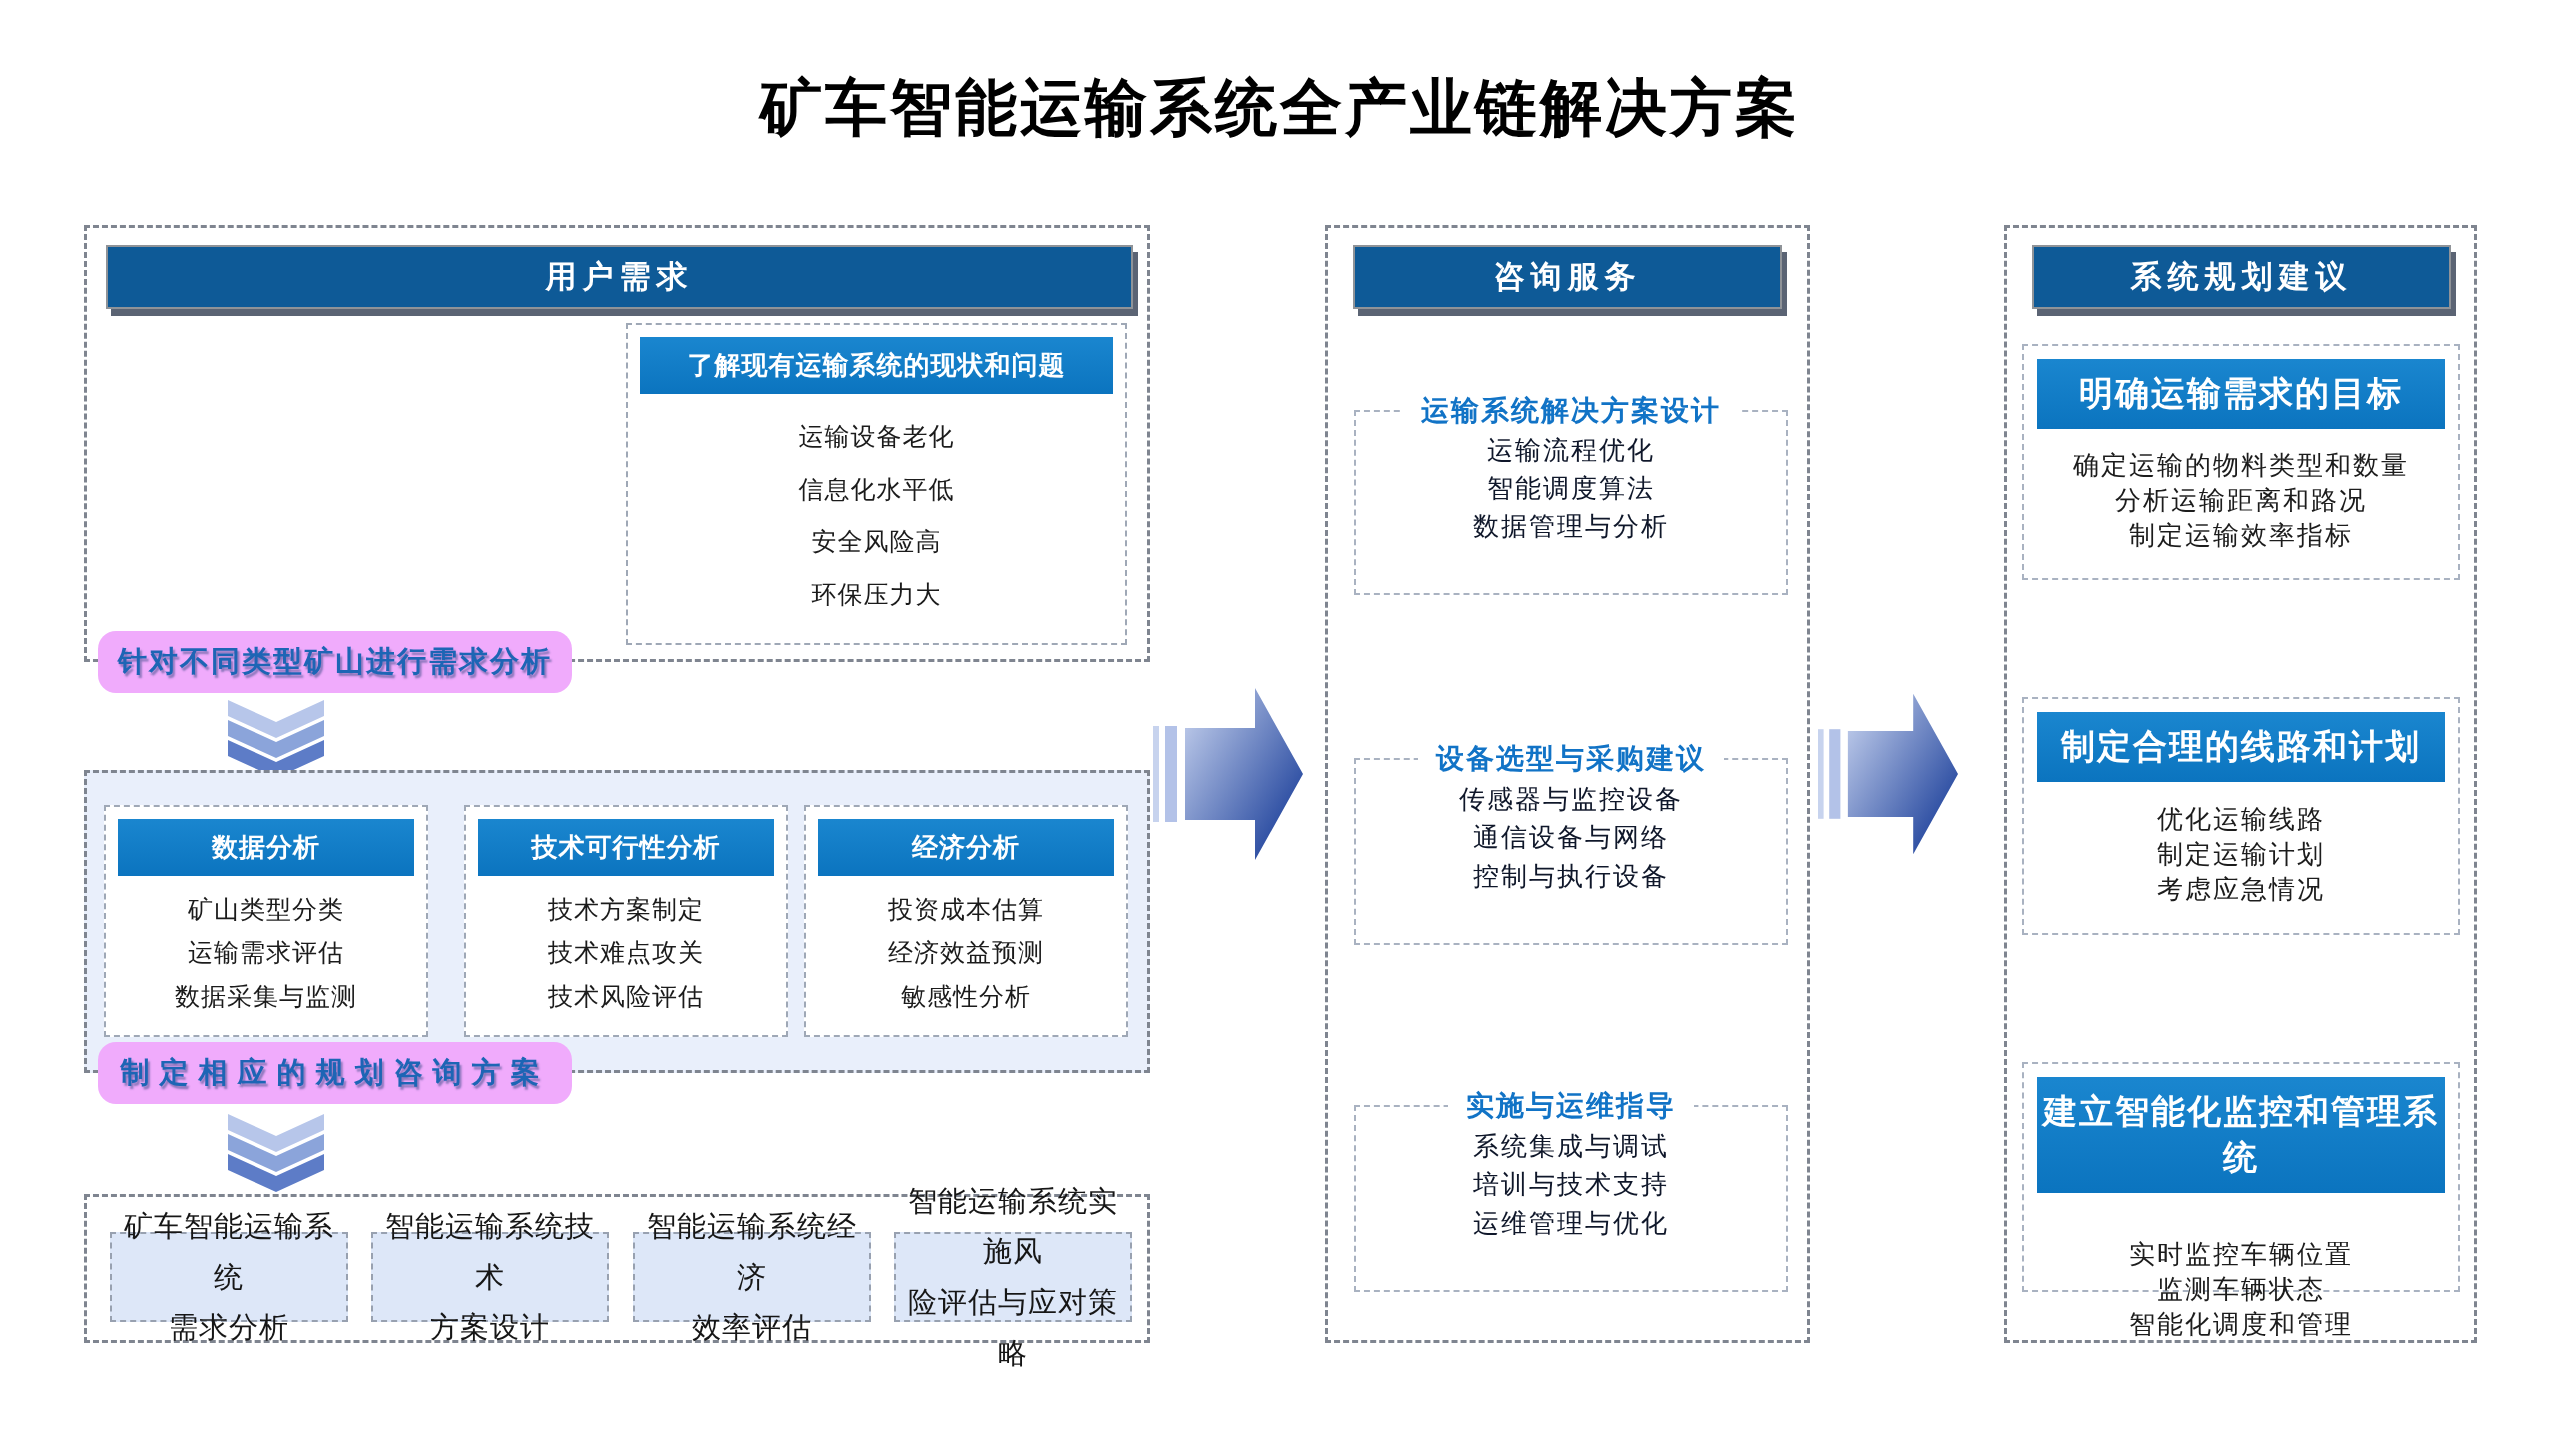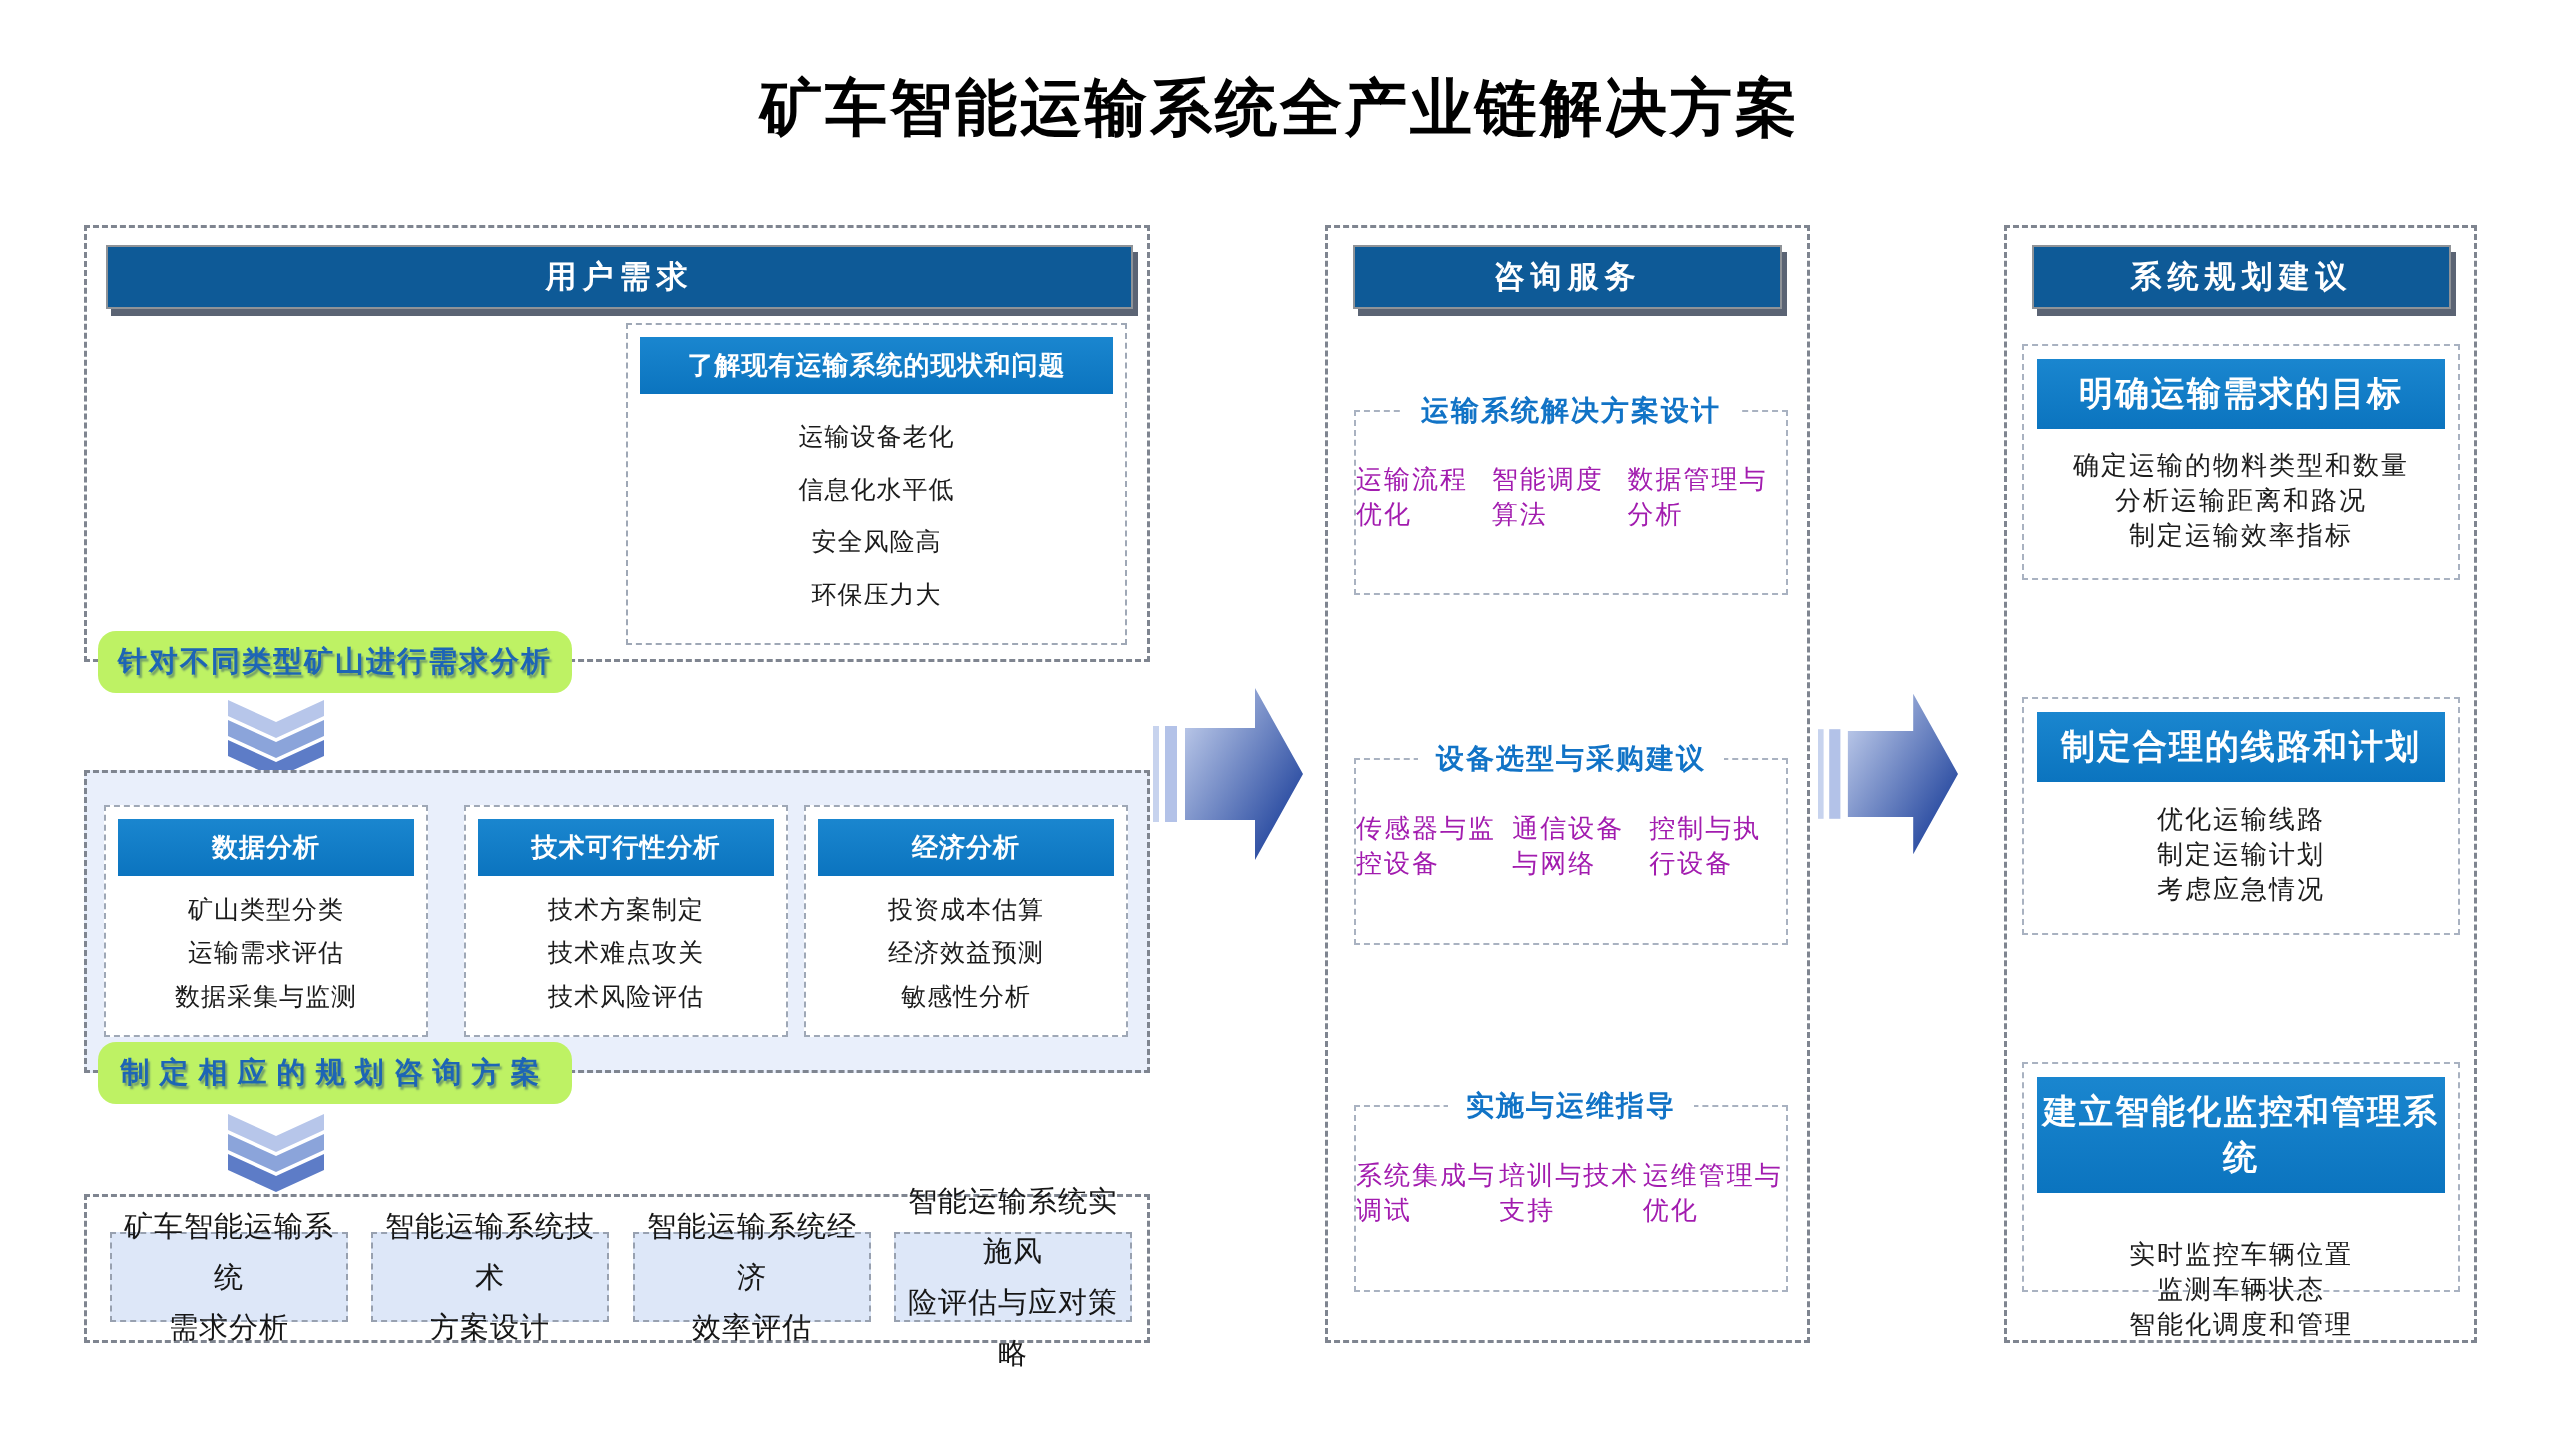--- a/index.html
+++ b/index.html
@@ -21,38 +21,38 @@
   
   .subbox{position:absolute;border:2px dashed #9fa8b6;background:#fff;box-sizing:border-box;
           display:flex;flex-direction:column;}
   .subhdr{margin:12px 12px 0 12px;background:linear-gradient(180deg,#1a86cf,#0b74bf);
           color:#fff;font-weight:bold;font-size:26px;text-align:center;padding:11px 0;
           letter-spacing:1px;}
   .items{flex:1;display:flex;flex-direction:column;justify-content:space-evenly;
          align-items:center;font-size:25px;color:#1b1b1b;padding:6px 0 12px 0;letter-spacing:1px;}
 
   
-  .pill{position:absolute;background:#bef264;border-radius:18px;display:flex;align-items:center;
+  .pill{position:absolute;background:#f0abfc;border-radius:18px;display:flex;align-items:center;
         justify-content:center;font-weight:bold;font-size:29px;color:#1d65b5;
         text-shadow:2px 3px 2px rgba(20,55,110,.45);letter-spacing:2px;}
   .pill.spaced{letter-spacing:10px;}
 
   
   .deliv{position:absolute;background:#dde7f8;border:2px dashed #98a1b0;box-sizing:border-box;
          display:flex;align-items:center;justify-content:center;text-align:center;
          font-size:29px;color:#161616;line-height:1.75;white-space:pre-line;letter-spacing:1px;}
 
   
   fieldset.group{position:absolute;border:2px dashed #a9b2c1;background:#fff;margin:0;padding:0;
                  box-sizing:border-box;min-width:0;}
   fieldset.group legend{margin:0 auto;padding:0 18px;font-weight:bold;font-size:28px;
                         color:#1173c6;letter-spacing:2px;white-space:nowrap;}
-  .gitems{display:flex;justify-content:space-evenly;align-items:center;
-          height:calc(100% - 46px);font-size:26px;color:#a21caf;letter-spacing:2px;
-          padding-bottom:12px;margin-top:8px;}
+  .gitems{display:flex;flex-direction:column;justify-content:space-evenly;align-items:center;
+          height:calc(100% - 46px);font-size:26px;color:#0f172a;letter-spacing:2px;
+          padding-bottom:12px;}
 
   
   .rgroup{position:absolute;border:2px dashed #a9b2c1;background:#fff;box-sizing:border-box;
           display:flex;flex-direction:column;}
   .rhdr{margin:13px 13px 0 13px;background:linear-gradient(180deg,#1a86cf,#0b74bf);color:#fff;
         font-weight:bold;font-size:34px;text-align:center;padding:12px 0;letter-spacing:2px;}
   .ritems{flex:1;display:flex;flex-direction:column;justify-content:center;
           align-items:center;font-size:26px;color:#1c1c1c;letter-spacing:2px;padding:4px 0 10px 0;}
 
   .icon-abs{position:absolute;}

